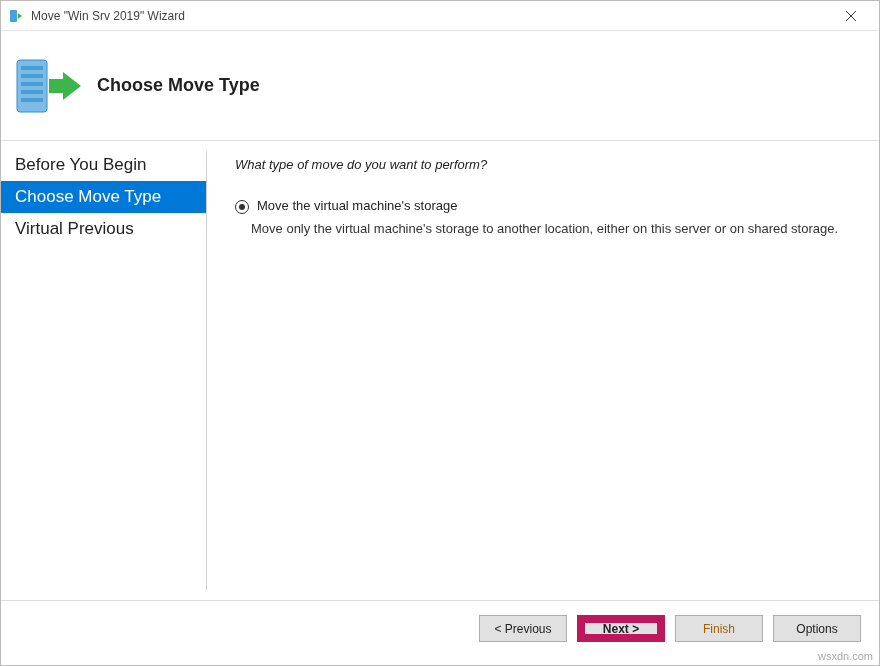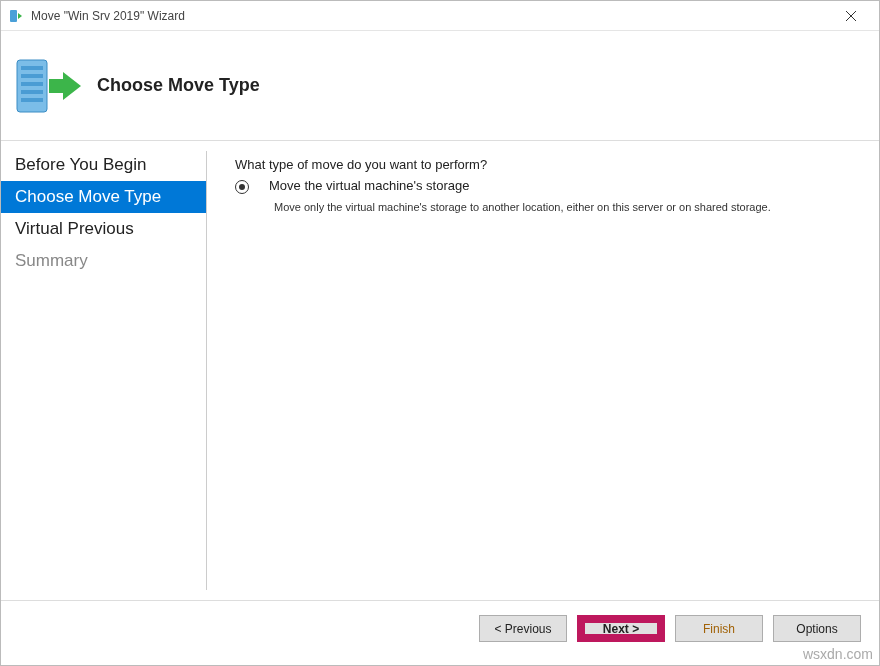--- a/index.html
+++ b/index.html
@@ -89,26 +89,27 @@
     background: #ccc;
     margin: 10px 0;
   }
   .content {
     flex: 1;
     padding: 16px 24px 16px 28px;
     font-size: 13px;
     color: #222;
   }
   .content .question {
-    margin-bottom: 6px;
+    margin-bottom: 26px;
+    font-style: italic;
   }
   .radio-row {
     display: flex;
     align-items: flex-start;
-    gap: 20px;
+    gap: 8px;
     margin-bottom: 6px;
   }
   .radio-row .radio {
     width: 14px; height: 14px;
     border: 1px solid #333;
     border-radius: 50%;
     position: relative;
     margin-top: 2px;
     flex-shrink: 0;
   }
@@ -117,23 +118,23 @@
     position: absolute;
     top: 3px; left: 3px;
     width: 6px; height: 6px;
     background: #333;
     border-radius: 50%;
   }
   .radio-label {
     font-size: 13px;
   }
   .radio-desc {
-    margin-left: 39px;
+    margin-left: 16px;
     color: #333;
-    font-size: 11px;
+    font-size: 13px;
     line-height: 1.35;
     max-width: 590px;
   }
   .footer {
     height: 56px;
     border-top: 1px solid #ddd;
     display: flex;
     align-items: center;
     justify-content: flex-end;
     padding: 0 18px;
@@ -158,21 +159,21 @@
     font-weight: bold;
   }
   .btn.disabled {
     color: #a16207;
     cursor: default;
   }
   .watermark {
     position: absolute;
     bottom: 3px;
     right: 6px;
-    font-size: 14px;
+    font-size: 11px;
     color: #aaa;
   }
 </style>
 </head>
 <body>
 
 <div class="titlebar">
   <span class="title-icon">
     <svg width="16" height="16" viewBox="0 0 16 16">
       <rect x="1" y="2" width="7" height="12" fill="#4aa0d8" rx="1"></rect>
@@ -203,21 +204,20 @@
     </svg>
   </div>
   <h1>Choose Move Type</h1>
 </div>
 
 <div class="body">
   <div class="sidebar">
     <div class="step">Before You Begin</div>
     <div class="step selected">Choose Move Type</div>
     <div class="step">Virtual Previous</div>
-    <div class="step disabled">Summary</div>
   </div>
 
   <div class="divider"></div>
 
   <div class="content">
     <div class="question">What type of move do you want to perform?</div>
 
     <div class="radio-row">
       <span class="radio checked"></span>
       <span class="radio-label">Move the virtual machine's storage</span>

